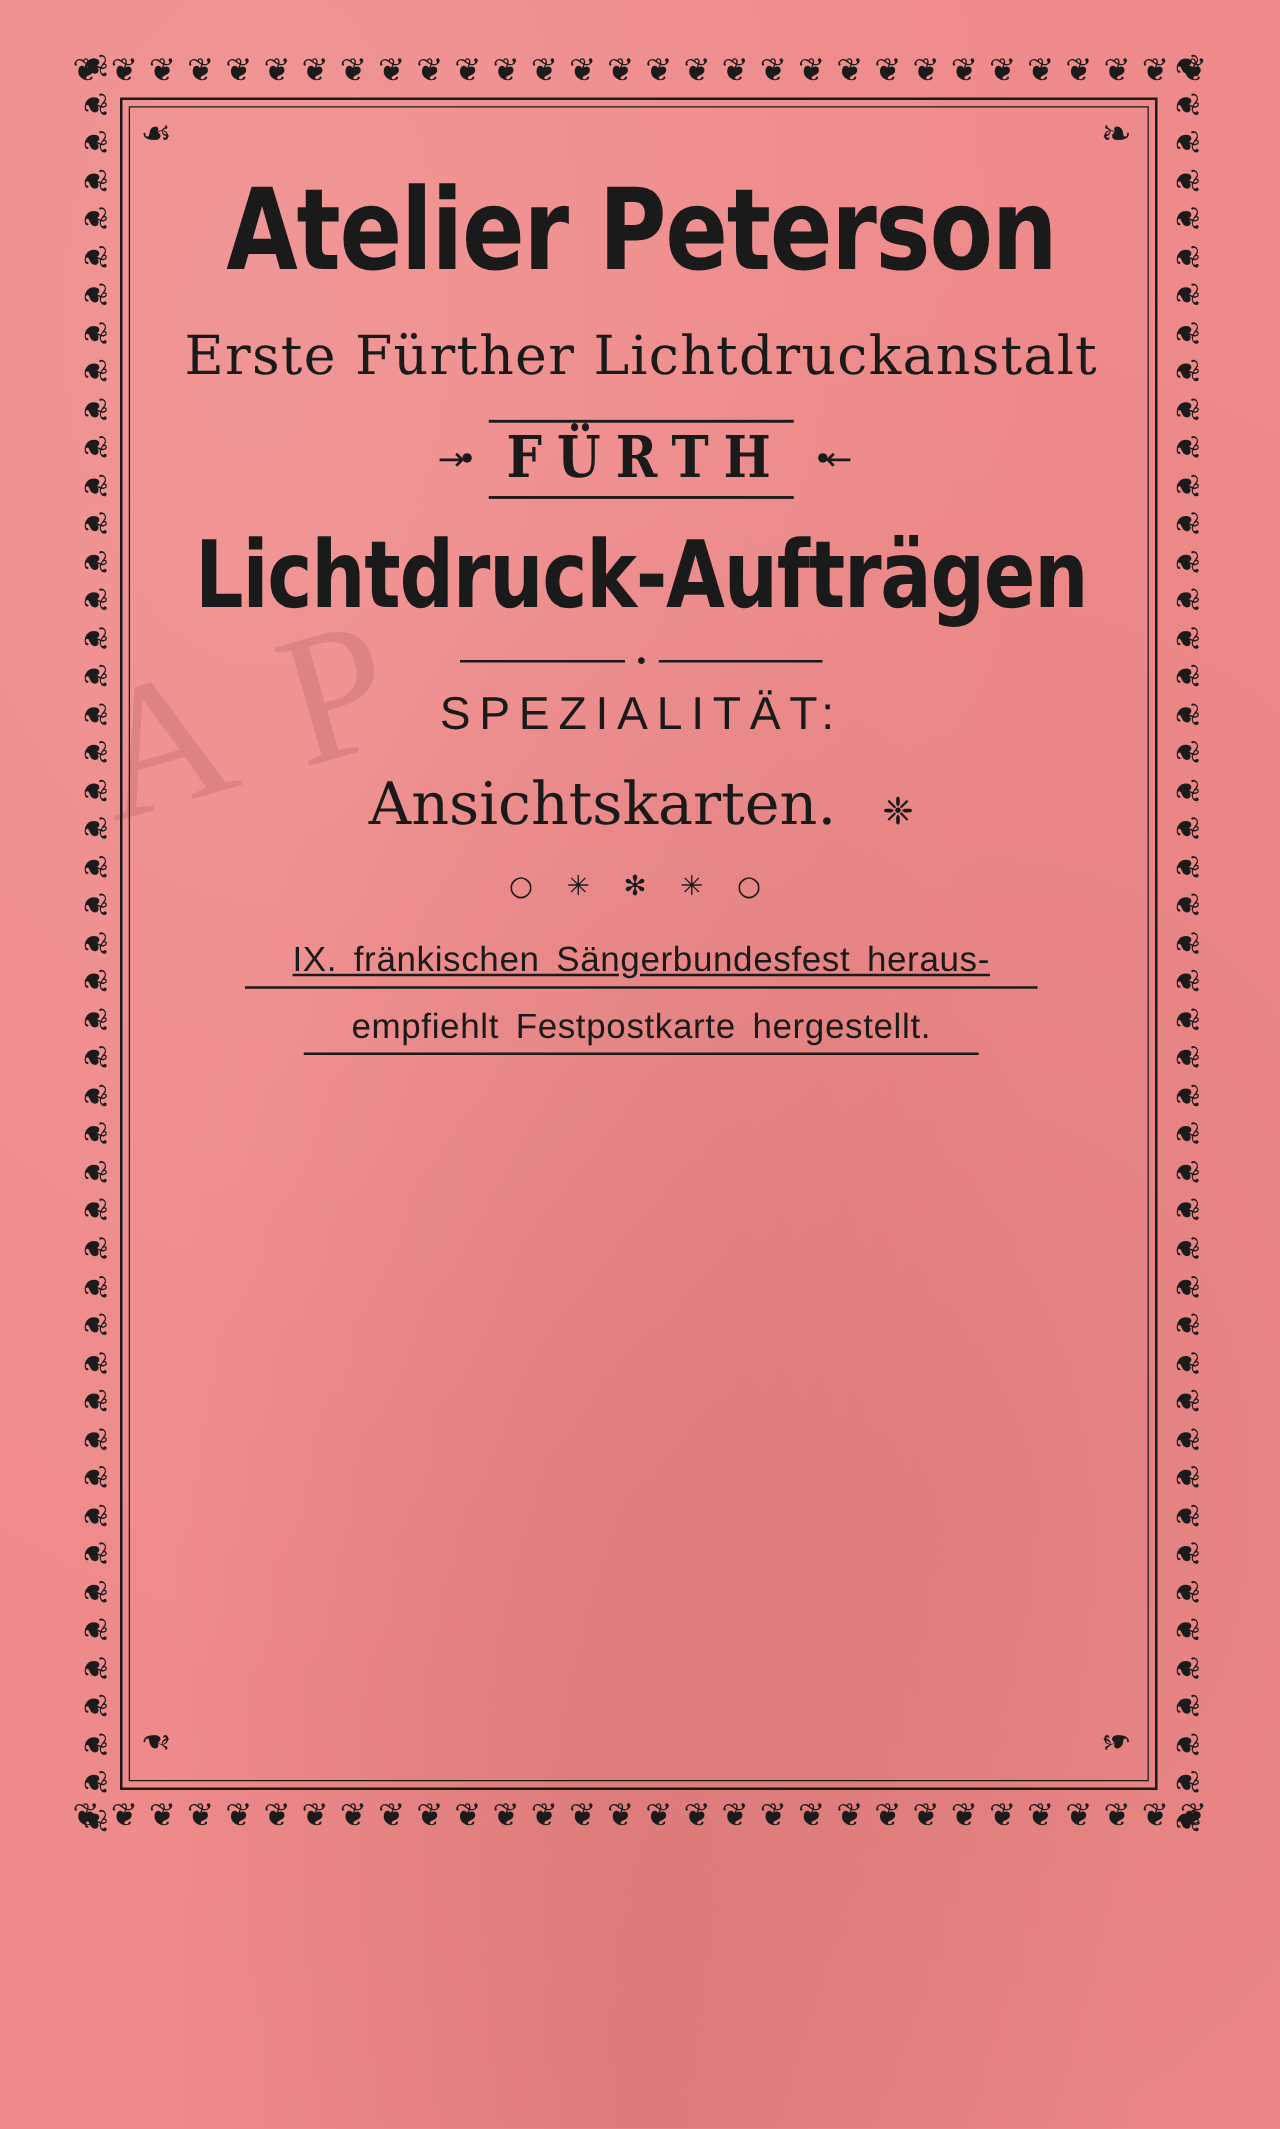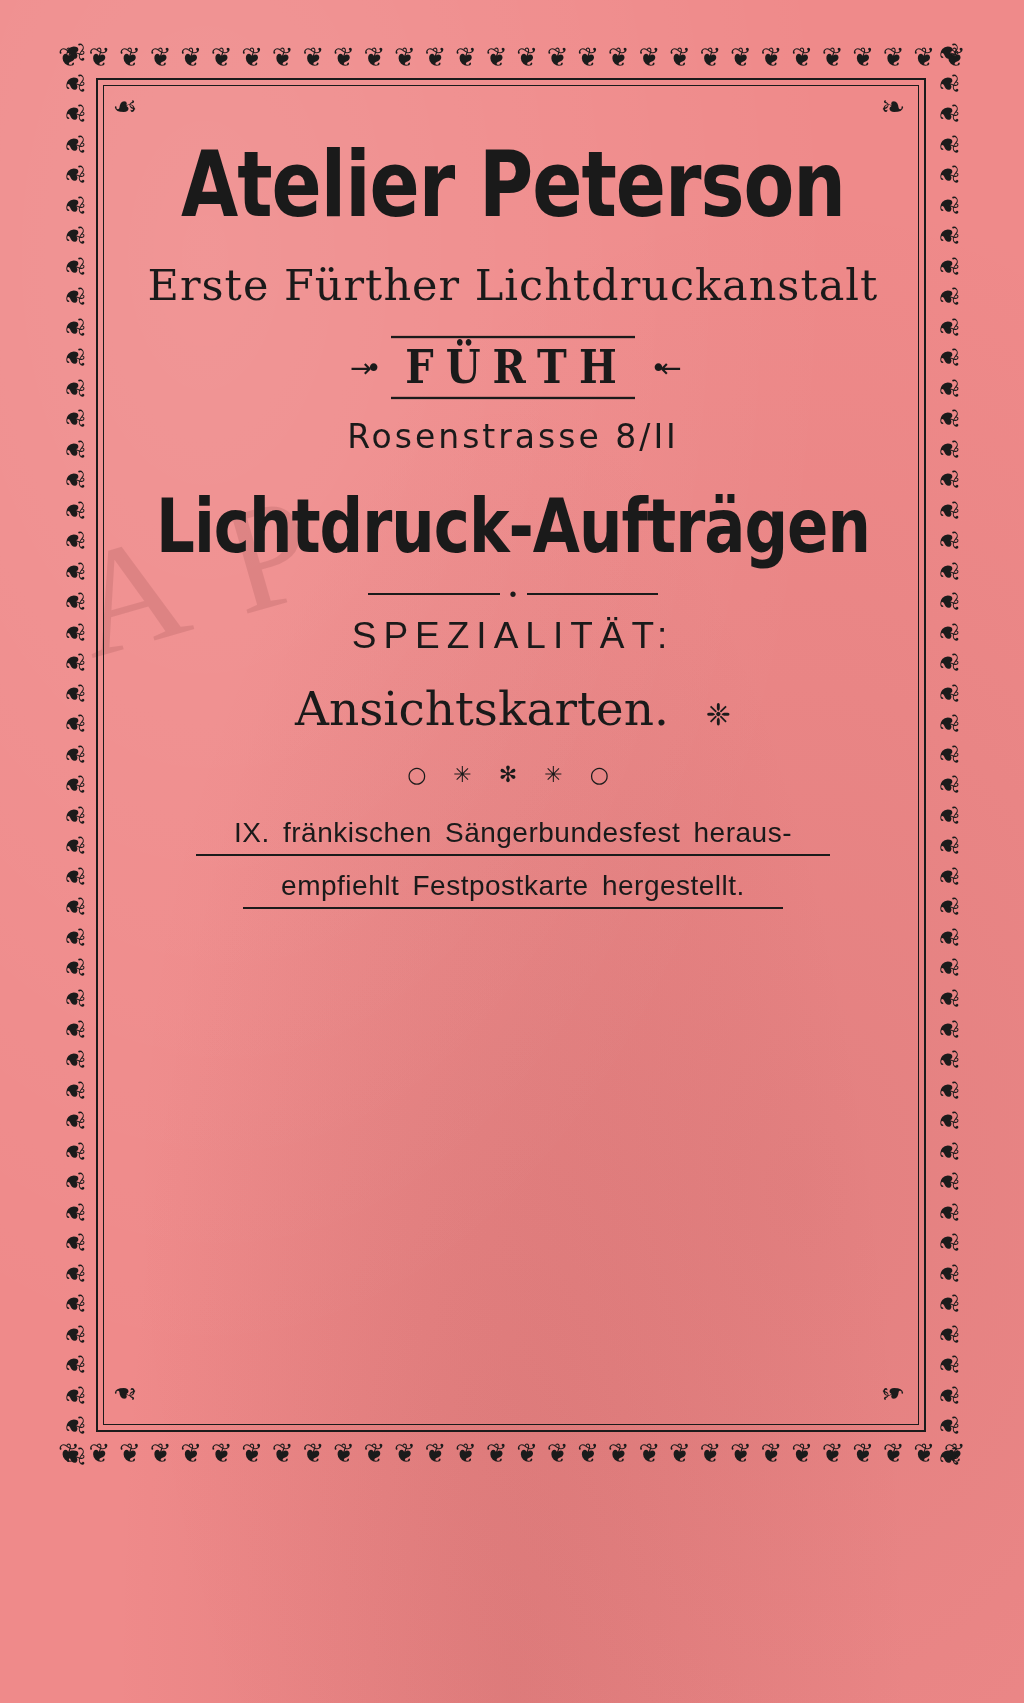--- a/index.html
+++ b/index.html
@@ -275,21 +275,21 @@
     font-size: 28px;
     letter-spacing: 0.5px;
     word-spacing: 5px;
     padding-bottom: 5px;
     margin: 0 auto 14px auto;
     border-bottom: 2px solid #1b1b1b;
     width: fit-content;
     white-space: nowrap;
   }
   .note-line.l1 { width: 520px; }
-  .note-line.l2 { width: 634px; }
+  .note-line.l2 { width: 634px; text-decoration: underline; }
   .note-line.l3 { width: 540px; }
 
   .signature {
     font-family: "DejaVu Serif", serif;
     font-size: 47px;
     letter-spacing: 0.5px;
     margin-top: 38px;
   }
 
   .folio {
@@ -490,21 +490,20 @@
     <div class="line-title">Atelier Peterson</div>
 
     <div class="line-subtitle">Erste Fürther Lichtdruckanstalt</div>
 
     <div class="line-city-wrap">
       <span class="city-arrow">→•</span>
       <span class="line-city">FÜRTH</span>
       <span class="city-arrow">•←</span>
     </div>
 
-    <div class="line-street">Rosenstrasse 8/II</div>
 
 
     <div class="line-big-order">Lichtdruck-Aufträgen</div>
 
 
     <div class="divider-fancy">
       <span class="seg"></span>
       <span class="dot">•</span>
       <span class="seg"></span>
     </div>

